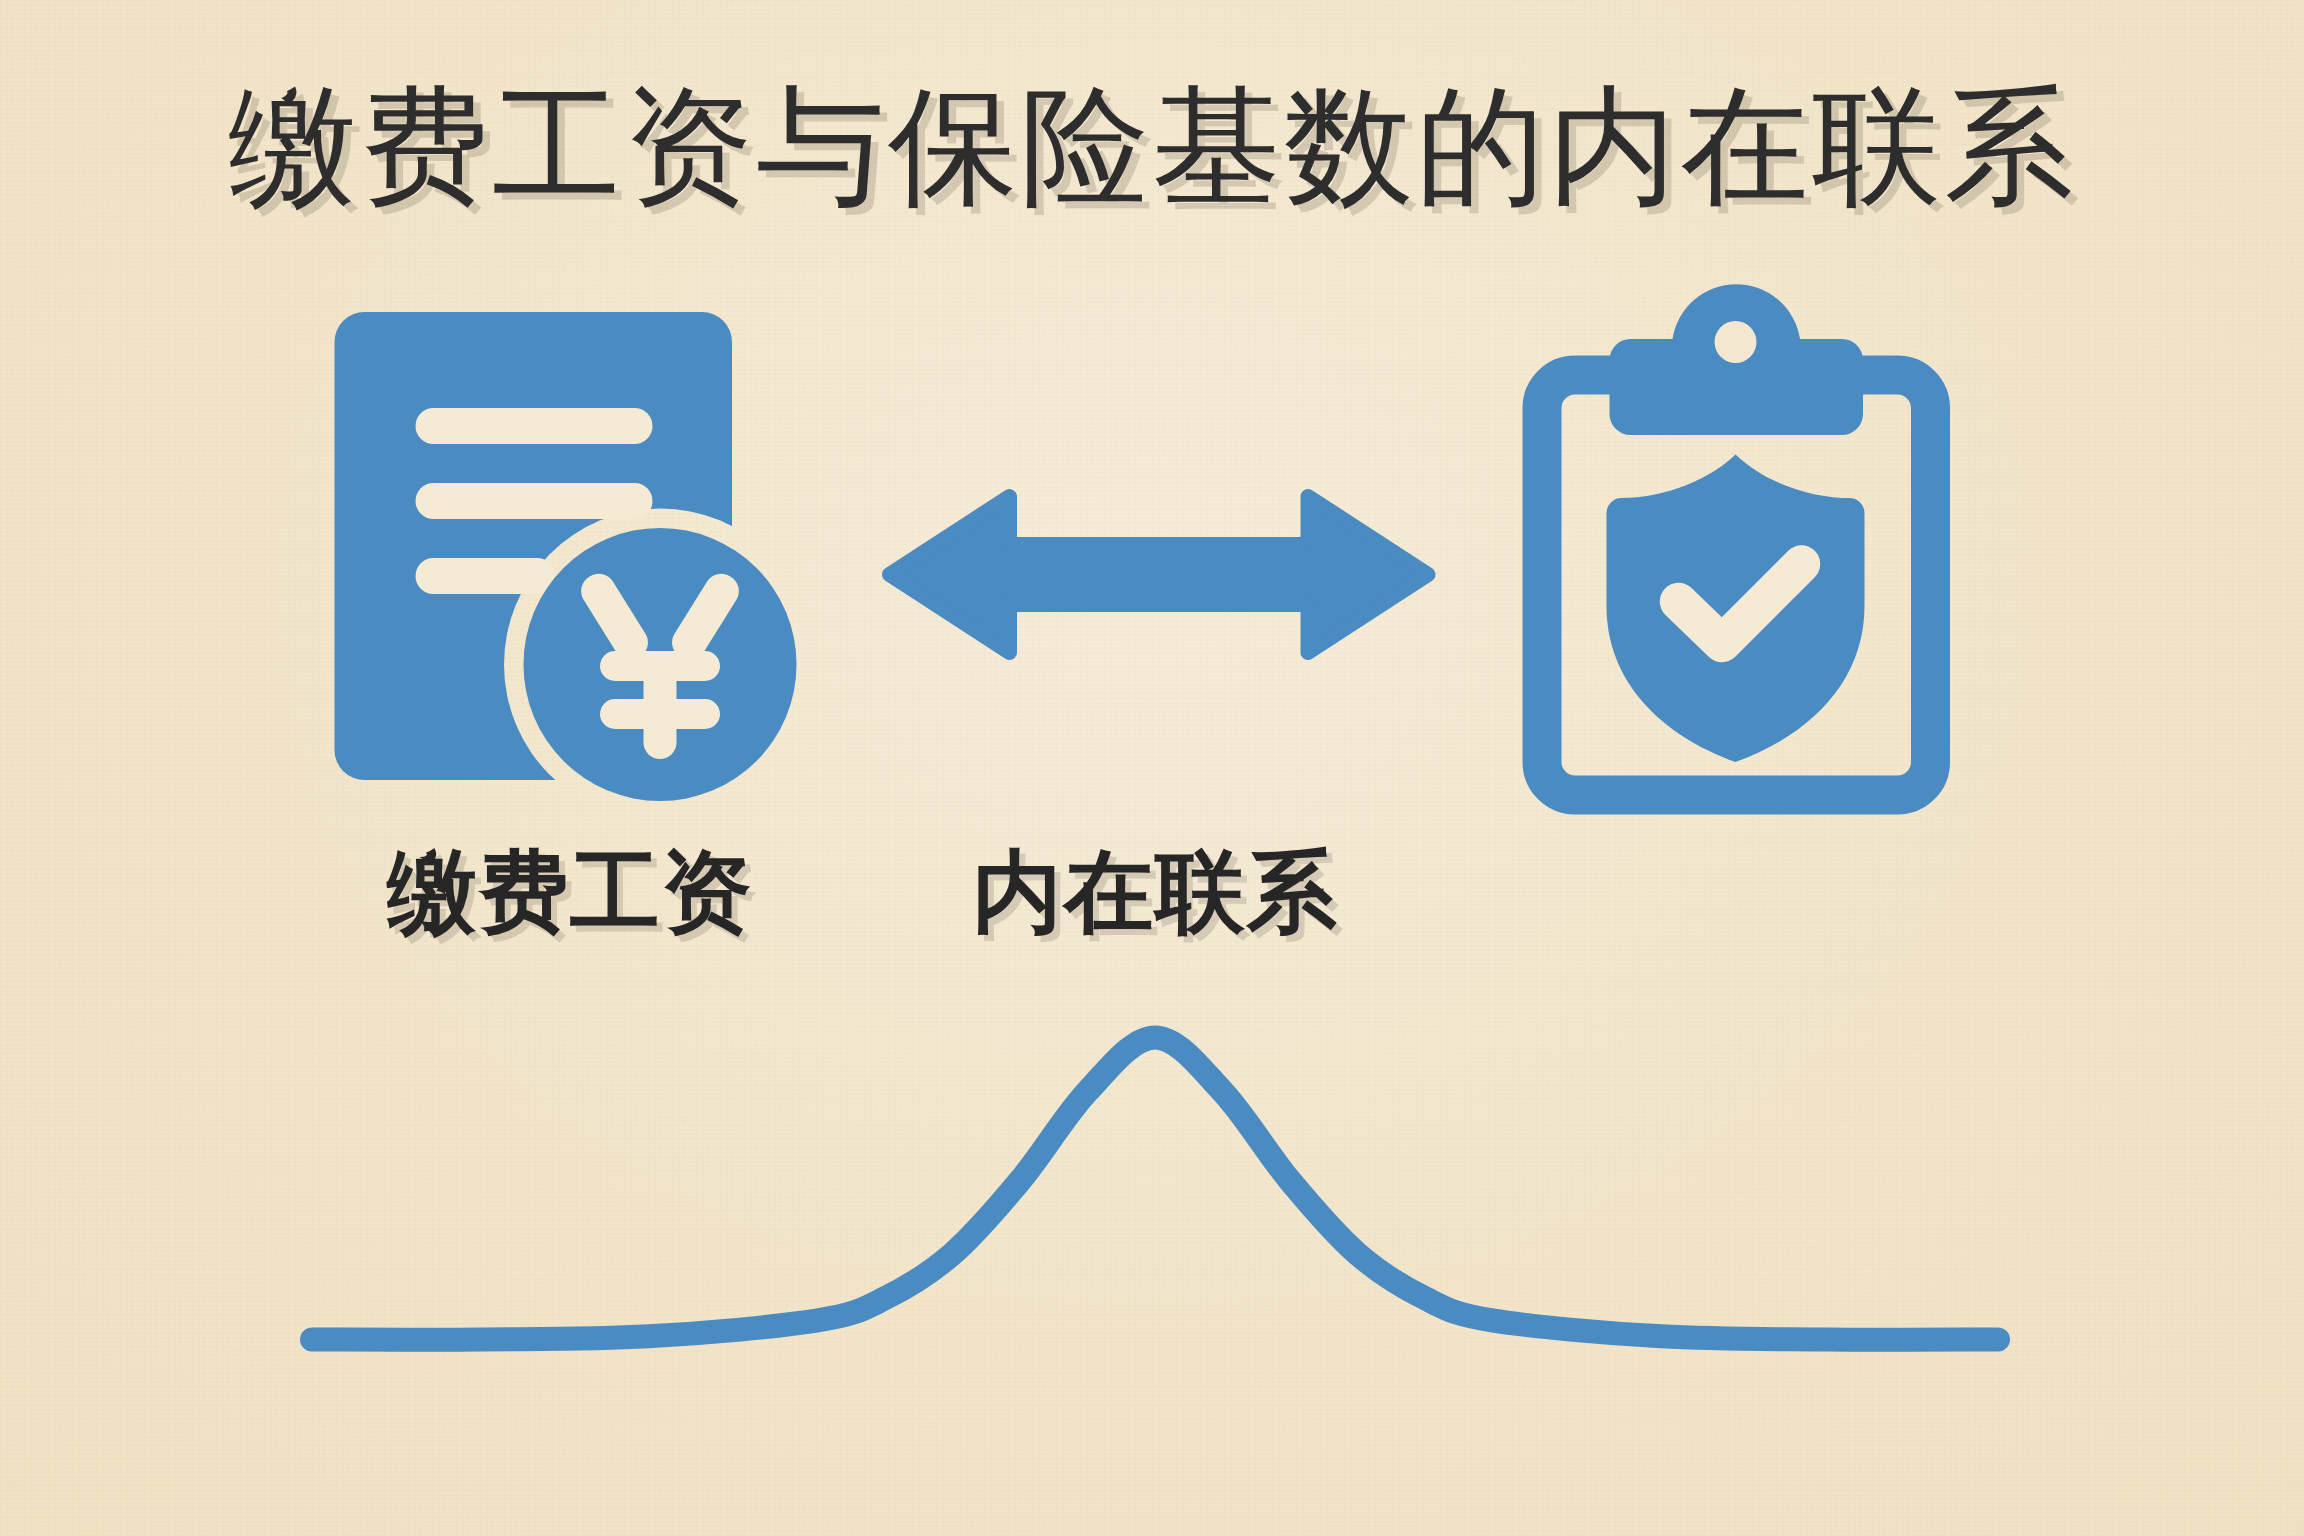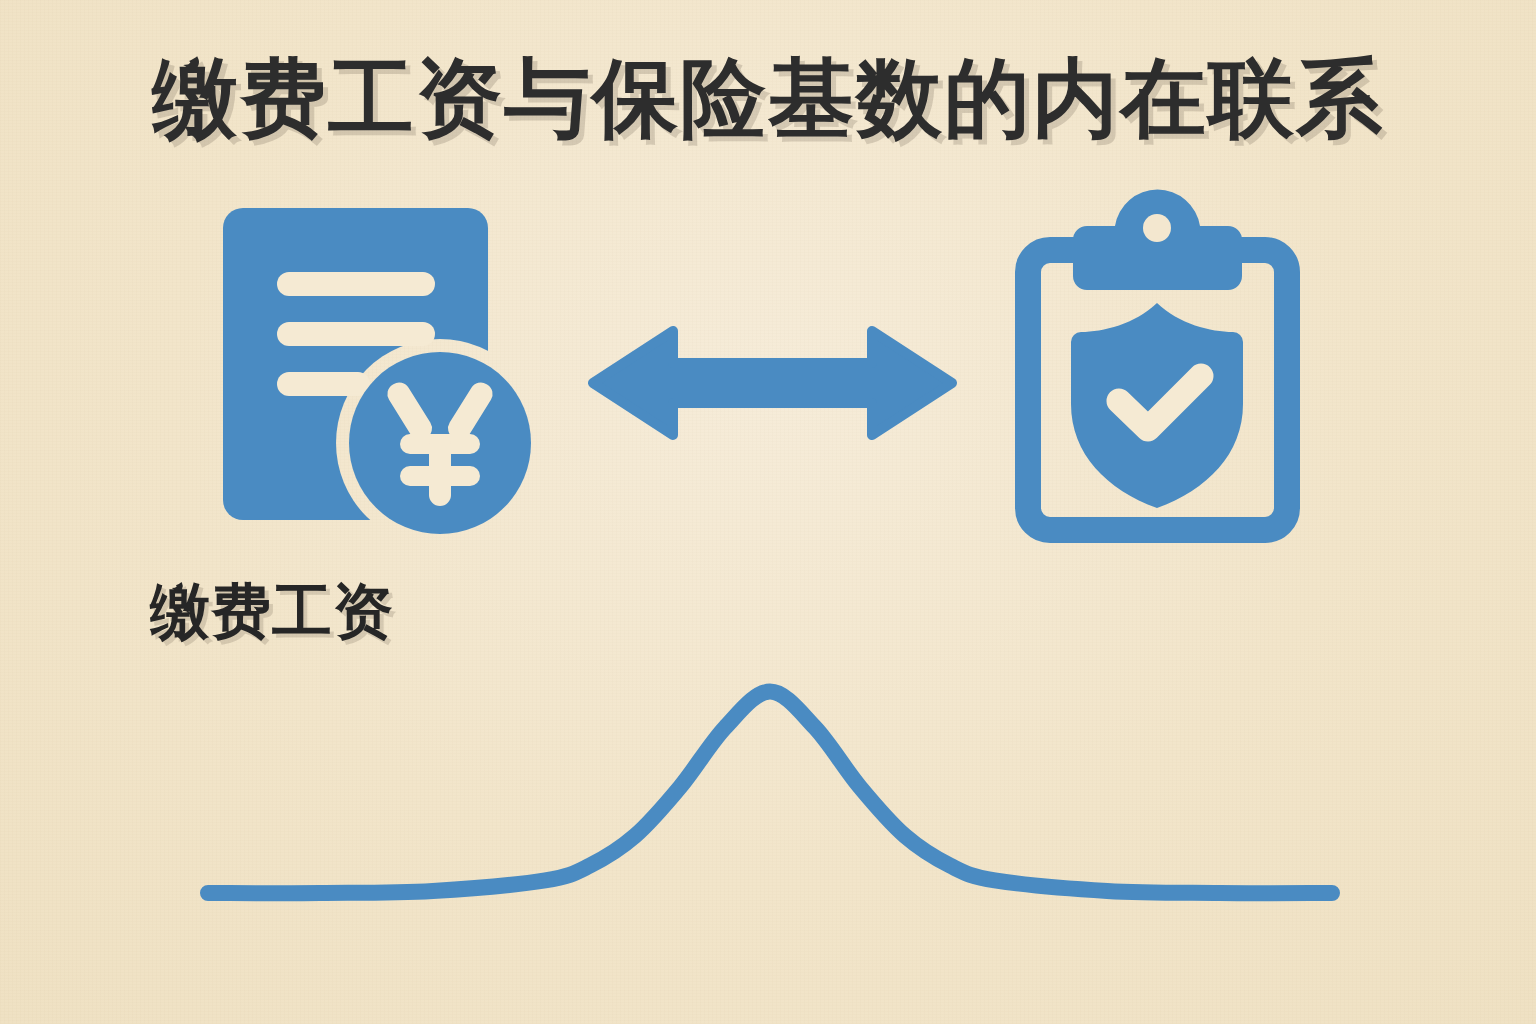--- a/index.html
+++ b/index.html
@@ -33,39 +33,39 @@
 
   
   #title {
     position: absolute;
     left: 0;
     top: 52px;
     width: 1536px;
     text-align: center;
     font-size: 86px;
     line-height: 1.08;
-    font-weight: 700;
+    font-weight: 400;
     letter-spacing: 2px;
     color: #2d2d2d;
     text-shadow: 5px 5px 0 rgba(60,50,35,.17);
     white-space: nowrap;
   }
 
   
   .icon-slot {
     position: absolute;
   }
   #doc-icon-wrap  { left: 215px;  top: 198px; width: 330px; height: 340px; }
   #arrow-wrap     { left: 585px;  top: 318px; width: 375px; height: 130px; }
   #clip-icon-wrap { left: 1015px; top: 198px; width: 285px; height: 345px; }
 
   .caption {
     position: absolute;
-    top: 572px;
-    text-align: left;
+    top: 555px;
+    text-align: center;
     font-size: 60px;
     font-weight: 700;
     letter-spacing: 1px;
     color: #262626;
     text-shadow: 4px 4px 0 rgba(60,50,35,.16);
     white-space: nowrap;
   }
   #caption-left   { left: 150px;  width: 460px; }
   #caption-center { left: 580px;  width: 380px; }
   #caption-right  { left: 930px;  width: 460px; }
@@ -165,20 +165,21 @@
                  c 50 -18 86 -54 86 -104
                  v -62
                  a 10 10 0 0 0 -10 -10
                  c -22 0 -54 -8 -76 -29 z" fill="#4a8bc2"></path>
         <path d="M 104 203 L 133 231 L 186 178" fill="none" stroke="#f5ead3" stroke-width="25" stroke-linecap="round" stroke-linejoin="round"></path>
       </g>
     </svg>
   </div>
 
   <div id="caption-left" class="caption">缴费工资</div>
+  <div id="caption-center" class="caption">内在联系</div>
 
   <div id="curve-wrap">
     <svg width="1536" height="300" viewBox="0 0 1536 300">
       <path id="bell-path" d="M 208.0 253.0 C 226.7 253.0, 282.9 253.4, 320.4 253.0 C 357.9 252.6, 395.3 253.0, 432.8 250.9 C 470.3 248.8, 519.0 244.5, 545.2 240.3 C 571.4 236.0, 575.2 232.9, 590.2 225.4 C 605.1 218.0, 620.1 208.8, 635.1 195.8 C 650.1 182.7, 665.1 165.0, 680.1 147.0 C 695.1 129.0, 710.1 103.5, 725.0 87.6 C 740.0 71.7, 755.0 51.6, 770.0 51.6 C 785.0 51.6, 800.0 71.7, 815.0 87.6 C 829.9 103.5, 844.9 129.0, 859.9 147.0 C 874.9 165.0, 889.9 182.7, 904.9 195.8 C 919.9 208.8, 934.9 218.0, 949.8 225.4 C 964.8 232.9, 968.6 236.0, 994.8 240.3 C 1021.0 244.5, 1069.7 248.8, 1107.2 250.9 C 1144.7 253.0, 1182.1 252.6, 1219.6 253.0 C 1257.1 253.4, 1313.3 253.0, 1332.0 253.0" fill="none" stroke="#4a8bc2" stroke-width="16" stroke-linecap="round" stroke-linejoin="round"></path>
     </svg>
   </div>
 
 </div>
 
 </body></html>

